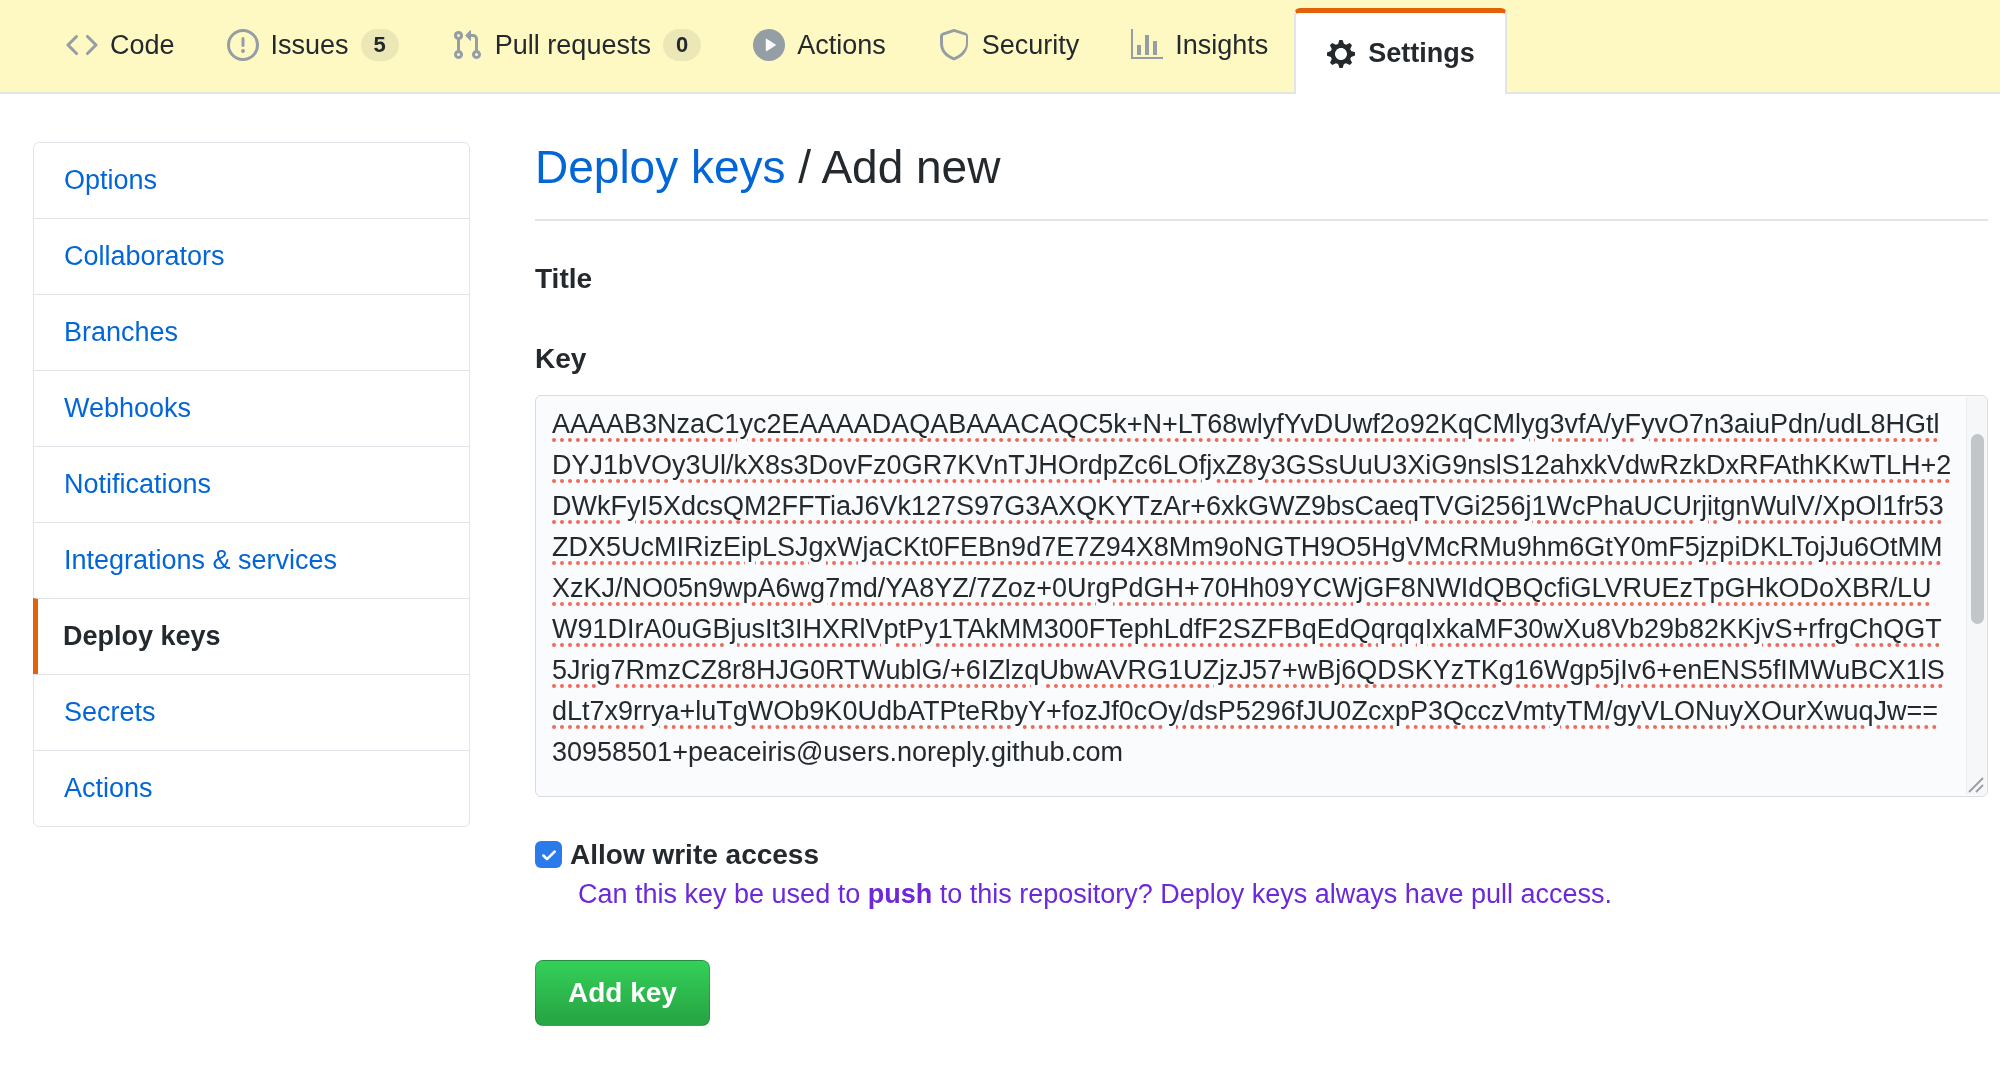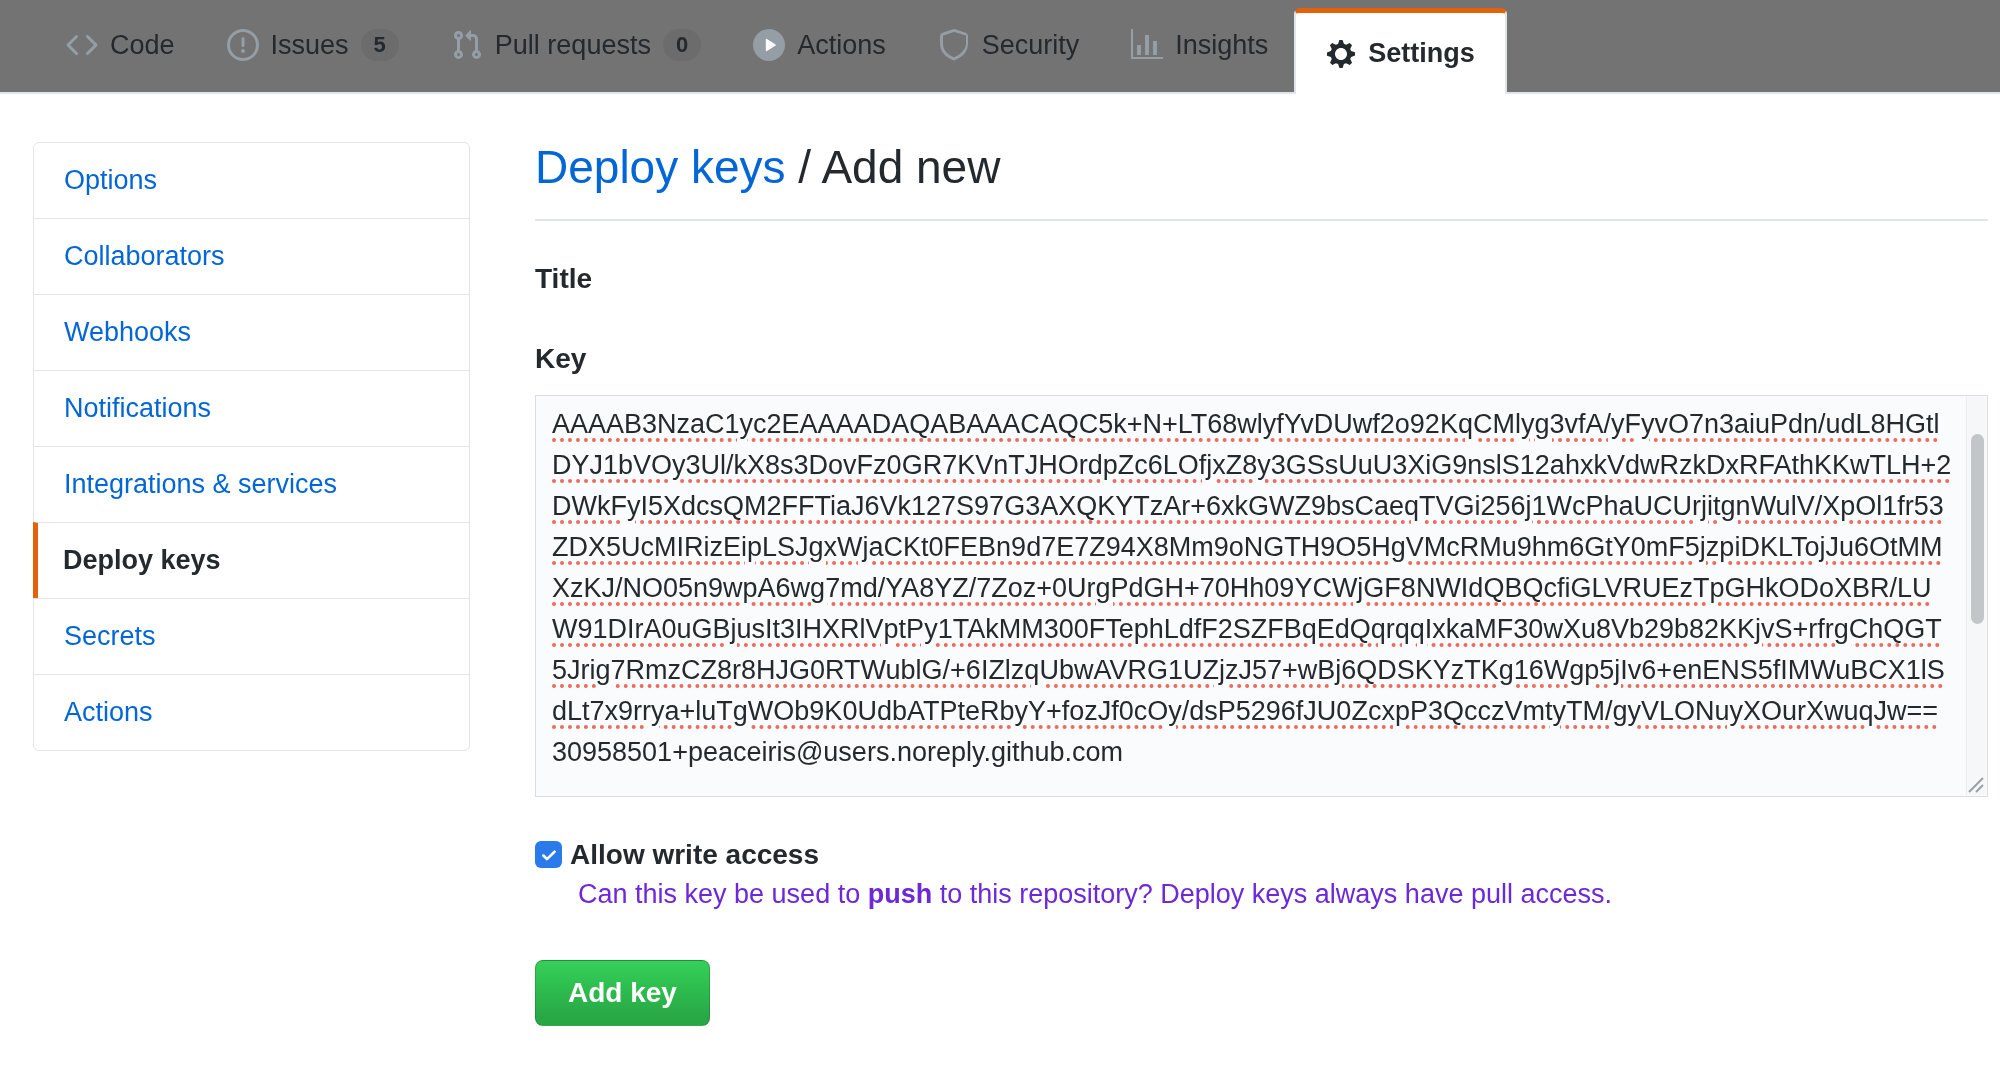--- a/index.html
+++ b/index.html
@@ -1,20 +1,20 @@
 <!DOCTYPE html>
 <html><head>
 <meta charset="utf-8">
 <style>
   * { box-sizing: border-box; margin: 0; padding: 0; }
   html,body { width: 2000px; height: 1090px; background:#fff; overflow:hidden;
     font-family: "Liberation Sans", "DejaVu Sans", sans-serif; color:#24292e; }
 
   
-  .tabnav { height:94px; background:#737373; border-bottom:2px solid #e1e4e8;
+  .tabnav { height:94px; background:#fef9c3; border-bottom:2px solid #e1e4e8;
     display:flex; align-items:flex-end; padding-left:40px; }
   .tab { display:flex; align-items:center; gap:12px; height:94px; padding:0 26px;
     font-size:27px; color:#24292e; cursor:pointer; text-decoration:none; }
   .tab .oct { fill:#959da5; }
   .tab.selected { background:#fff; height:86px; margin-bottom:-2px;
     border:2px solid #e1e4e8; border-bottom:none; border-top:5px solid #e36209;
     border-radius:6px 6px 0 0; font-weight:700; padding:0 30px; }
   .tab.selected .oct { fill:#24292e; }
   .counter { background:rgba(27,31,35,0.08); border-radius:20px; padding:3px 13px;
     font-size:22px; font-weight:600; color:#24292e; }
@@ -37,21 +37,21 @@
   .subhead a { color:#0366d6; text-decoration:none; cursor:pointer; }
   .subhead .sep, .subhead .cur { color:#24292e; }
   .rule { border:none; border-top:2px solid #e1e4e8; margin:0 0 42px 0; }
 
   .field-label { display:block; font-size:28px; font-weight:700; margin-bottom:20px; }
   .title-input { width:880px; height:62px; font-size:27px; padding:0 20px;
     color:#24292e; background:#fafbfc; border:1px solid #d9dce3; border-radius:6px;
     outline:none; font-family:inherit; }
 
   .key-area { position:relative; width:1453px; height:402px; background:#fafbfc;
-    border:1px solid #d9dce3; border-radius:0; padding:8px 34px 8px 16px;
+    border:1px solid #d9dce3; border-radius:6px; padding:8px 34px 8px 16px;
     overflow:hidden; margin-bottom:42px; cursor:text; }
   .key-text { font-size:27px; line-height:41px; word-break:break-all;
     white-space:pre-wrap; color:#24292e; }
   .key-body { text-decoration:underline; text-decoration-style:dotted;
     text-decoration-color:#ee6a5b; text-decoration-thickness:3.5px;
     text-underline-offset:6px; }
   .vtrack { position:absolute; top:1px; right:1px; bottom:1px; width:20px;
     background:#f6f7f8; border-left:1px solid #ececec; border-radius:0 3px 3px 0; }
   .vthumb { position:absolute; top:38px; right:3px; width:13px; height:190px;
     background:#c3c6c9; border-radius:7px; cursor:grab; }
@@ -117,20 +117,21 @@
       </svg>
     <span>Settings</span>
   </a>
 </header>
 
 <div class="page">
 
   <nav class="sidemenu">
     <a class="side-item">Options</a>
     <a class="side-item">Collaborators</a>
+    <a class="side-item">Branches</a>
     <a class="side-item">Webhooks</a>
     <a class="side-item">Notifications</a>
     <a class="side-item">Integrations &amp; services</a>
     <a class="side-item selected">Deploy keys</a>
     <a class="side-item">Secrets</a>
     <a class="side-item">Actions</a>
   </nav>
 
   <main class="main">
 

